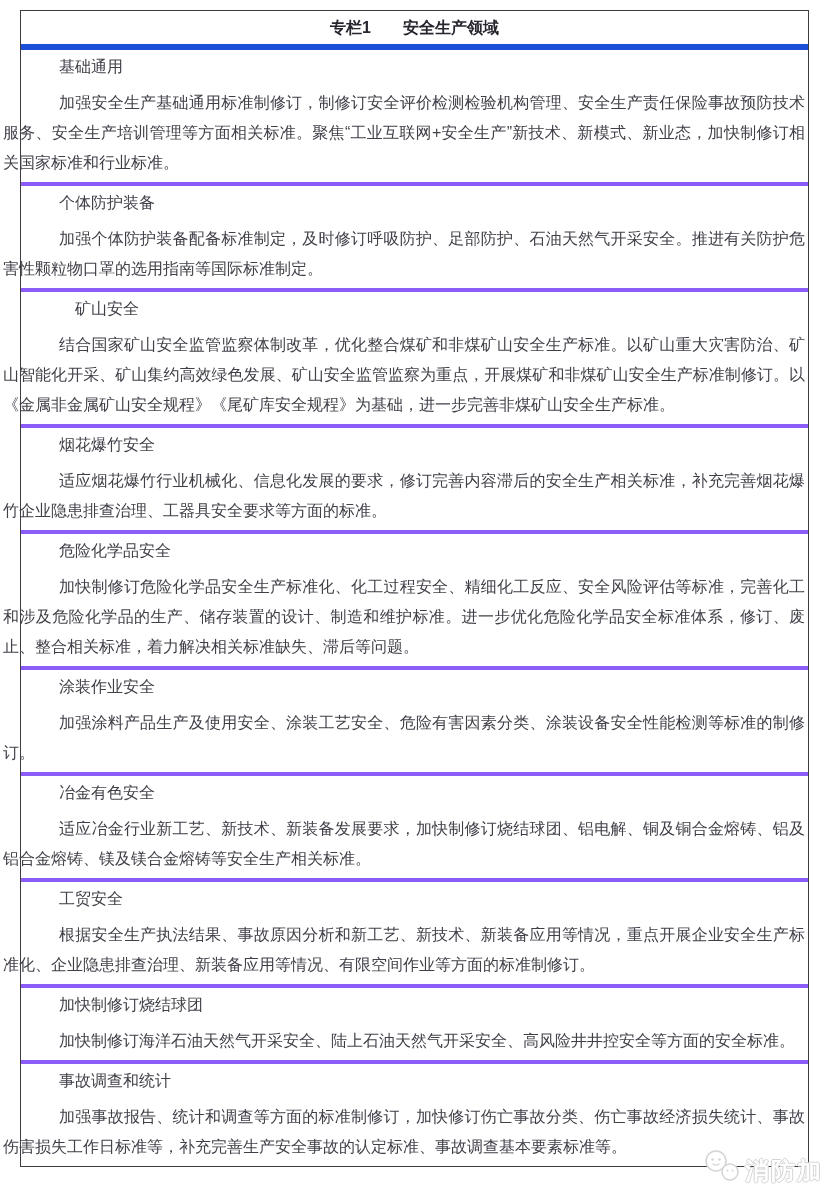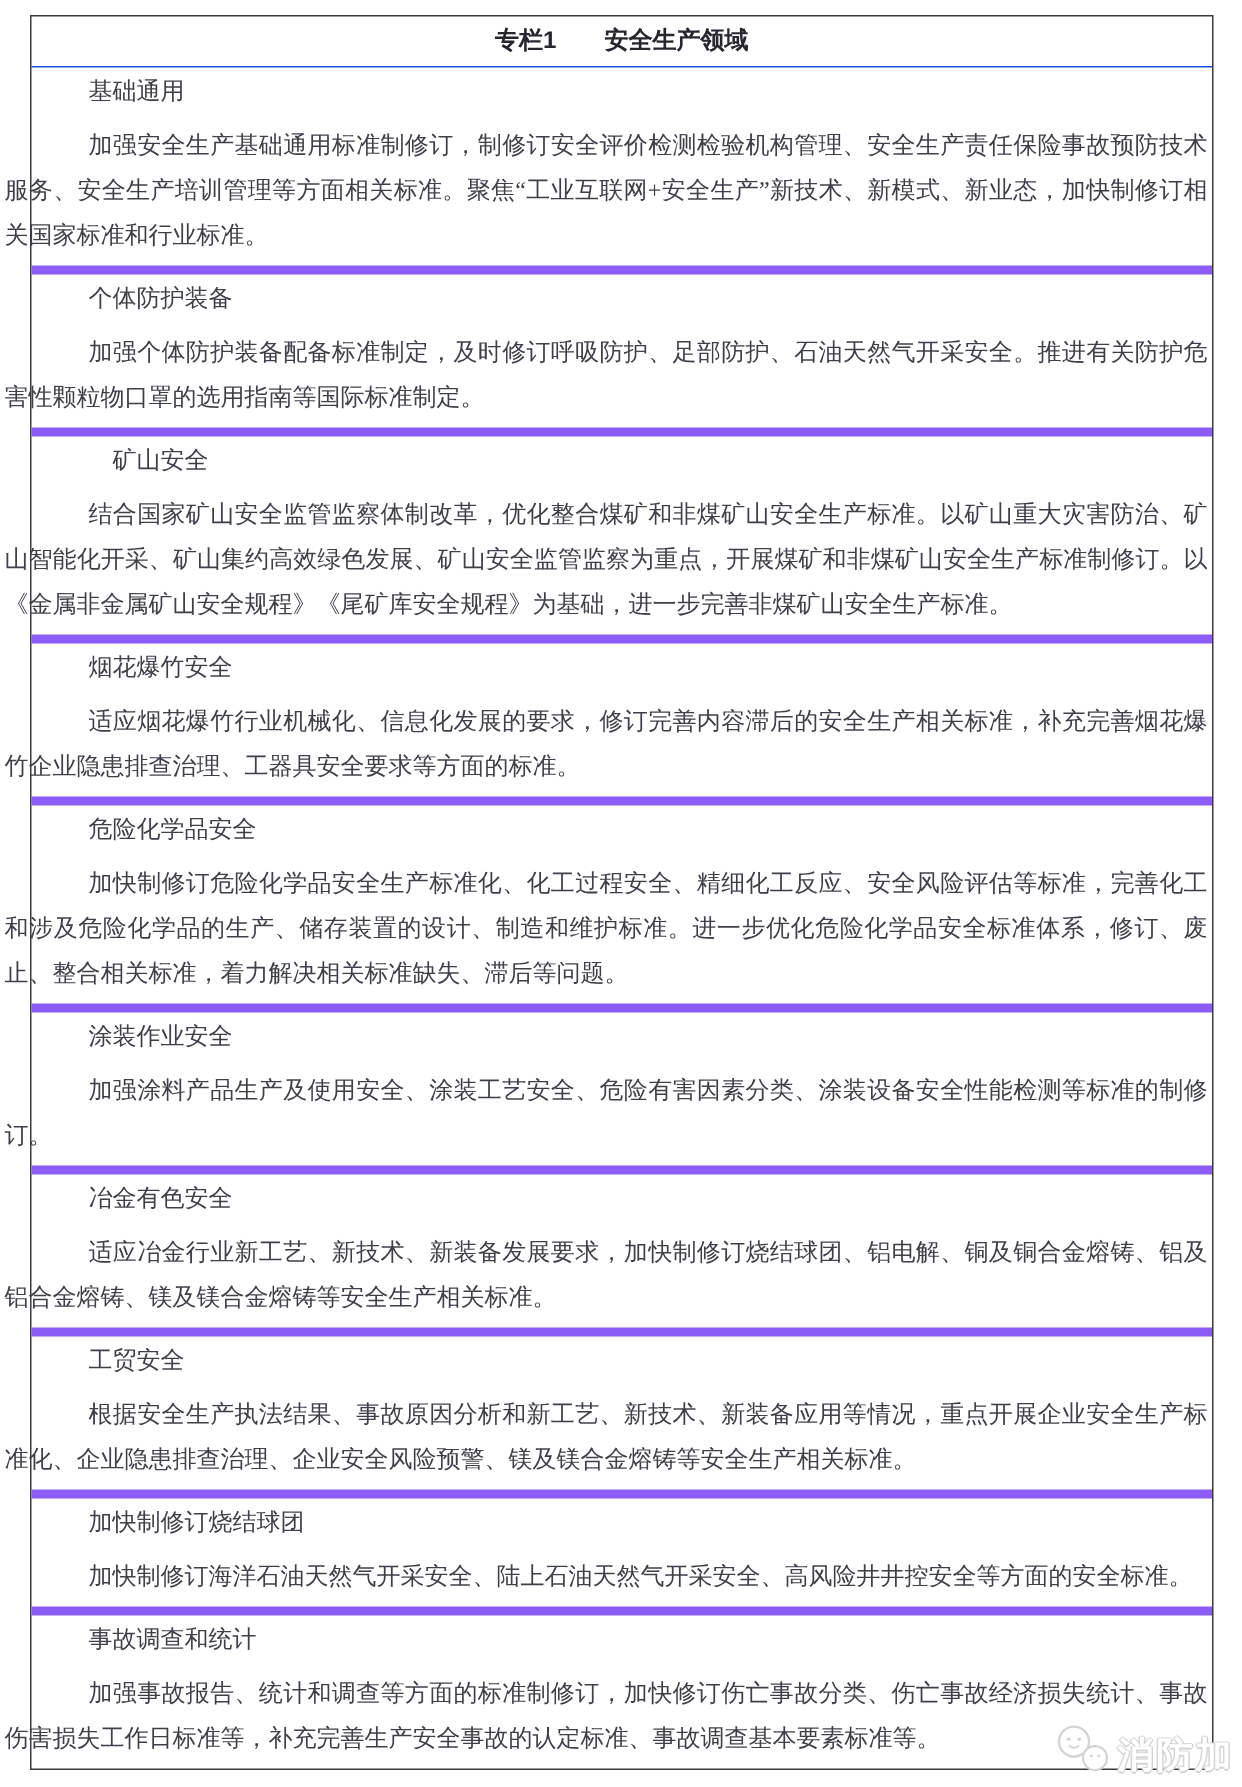--- a/index.html
+++ b/index.html
@@ -7,30 +7,30 @@
     width:828px;height:1191px;background:#ffffff;position:relative;overflow:hidden;
     font-family:"Liberation Sans","DejaVu Sans",sans-serif;
   }
   .doc-table{
     position:absolute;left:20px;top:10px;width:789px;
     border:1px solid #3b3b40;background:#ffffff;box-sizing:border-box;
   }
   .title-row{
     height:33px;line-height:33px;text-align:center;
     font-weight:bold;font-size:16px;color:#26262e;
-    border-bottom:1px solid #1d4ed8;white-space:pre;
+    border-bottom:6px solid #1d4ed8;white-space:pre;
   }
-  .section{border-bottom:6px solid #8b5cf6;padding:2px 0 4px;}
+  .section{border-bottom:4px solid #8b5cf6;padding:2px 0 4px;}
   .section:last-child{border-bottom:none;}
   .cell{margin-left:-18px;margin-right:3px;}
   .cell p{
     margin:0;font-size:16px;line-height:30px;color:#3f3f48;
     text-indent:56px;text-align:justify;
   }
-  .cell p.body{margin-top:6px;font-family:Liberation Serif, serif;}
+  .cell p.body{margin-top:6px;}
   .cell p.heading.extra{text-indent:72px;}
   .watermark{
     position:absolute;right:5px;bottom:8px;
     display:flex;align-items:flex-end;gap:3px;
   }
   .watermark-text{
     font-size:24px;font-weight:bold;letter-spacing:2px;color:#ffffff;
     text-shadow:-1px 0 #d4d4d4,1px 0 #d4d4d4,0 -1px #d4d4d4,0 1px #d4d4d4;
     line-height:1;
   }
@@ -89,21 +89,21 @@
   <div class="section">
     <div class="cell">
       <p class="heading">冶金有色安全</p>
       <p class="body">适应冶金行业新工艺、新技术、新装备发展要求，加快制修订烧结球团、铝电解、铜及铜合金熔铸、铝及铝合金熔铸、镁及镁合金熔铸等安全生产相关标准。</p>
     </div>
   </div>
 
   <div class="section">
     <div class="cell">
       <p class="heading">工贸安全</p>
-      <p class="body">根据安全生产执法结果、事故原因分析和新工艺、新技术、新装备应用等情况，重点开展企业安全生产标准化、企业隐患排查治理、企业安全风险预警、镁及镁合金熔铸等安全生产相关标准。</p>
+      <p class="body">根据安全生产执法结果、事故原因分析和新工艺、新技术、新装备应用等情况，重点开展企业安全生产标准化、企业隐患排查治理、新装备应用等情况、有限空间作业等方面的标准制修订。</p>
     </div>
   </div>
 
   <div class="section">
     <div class="cell">
       <p class="heading">加快制修订烧结球团</p>
       <p class="body">加快制修订海洋石油天然气开采安全、陆上石油天然气开采安全、高风险井井控安全等方面的安全标准。</p>
     </div>
   </div>
 

